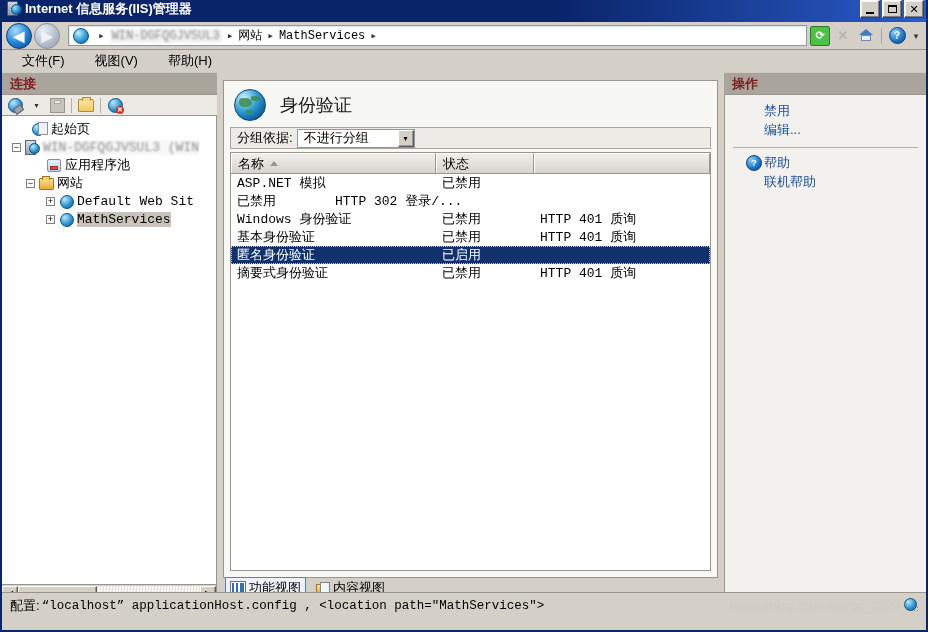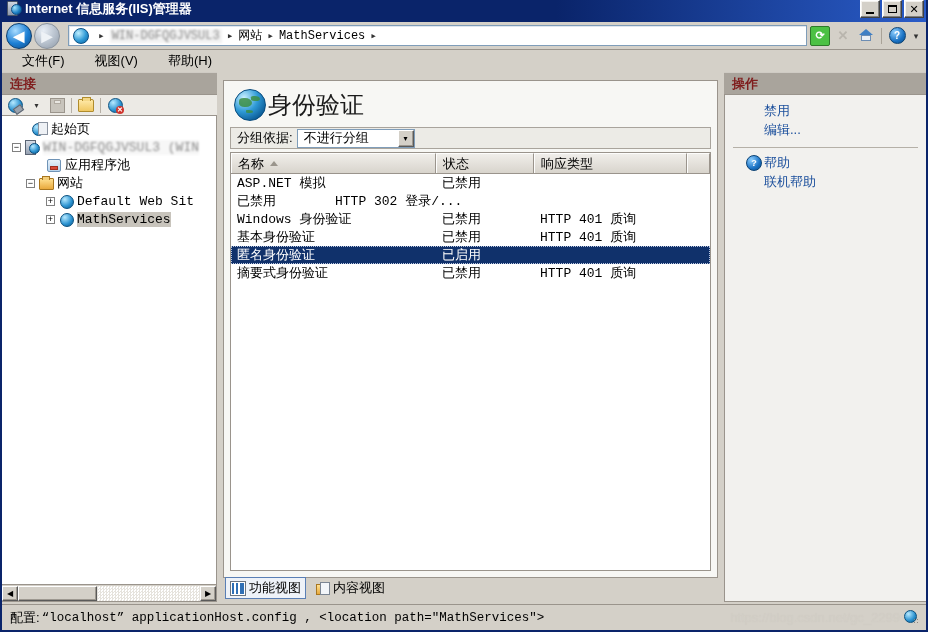--- a/index.html
+++ b/index.html
@@ -397,22 +397,22 @@
     position: relative;
     overflow: hidden;
   }
   .head-globe:after {
     content: ""; position: absolute; left: 4px; top: 8px; width: 13px; height: 9px;
     background: #3c8f45; border-radius: 40% 60% 50% 45%;
     box-shadow: 10px -4px 0 -2px #3c8f45, 4px 9px 0 -3px #3c8f45;
     opacity: .85;
   }
   .head-title {
-    margin-left: 2px;
-    font-size: 24px;
+    margin-left: 14px;
+    font-size: 18px;
     font-family: "Liberation Sans", sans-serif;
     color: #1b1b1b;
   }
   .groupbar {
     margin: 2px 6px 0 6px;
     height: 22px;
     background: #ecebe6;
     border: 1px solid #a9a49c;
     display: flex;
     align-items: center;
@@ -574,21 +574,21 @@
   }
   .action-item .alabel { color: #1b4f9c; }
   .action-item.indent { padding-left: 30px; }
   .action-sep {
     height: 1px; background: #b5b0a7; margin: 4px 8px 5px 8px;
   }
 
   
   .statusbar {
     position: absolute;
-    left: 0; right: 0; bottom: 0;
+    left: 0; right: 0; bottom: 12px;
     height: 26px;
     background: #d4d0c8;
     border-top: 1px solid #9a948c;
     display: flex;
     align-items: center;
     padding-left: 8px;
     box-sizing: border-box;
     font-family: "Liberation Mono", monospace;
     font-size: 12.5px;
     overflow: hidden;
@@ -782,23 +782,20 @@
         </div>
 
         <div class="listwrap">
           <div class="lvhead">
             <div class="lvh-cell" style="width:205px">
               <span>名称</span>
               <span class="sort-asc"></span>
             </div>
             <div class="lvh-cell" style="width:98px">
               <span>状态</span>
-            </div>
-            <div class="lvh-cell" style="width:153px">
-              <span>响应类型</span>
             </div>
             <div class="lvh-cell" style="flex:1 1 auto"></div>
           </div>
           <div class="lvbody">
             <div class="lvrow">
               <div class="lvcell mix" style="width:205px">ASP.NET 模拟</div>
               <div class="lvcell cn" style="width:98px">已禁用</div>
               <div class="lvcell mix" style="flex:1 1 auto"></div>
             </div>
             <div class="lvrow">

